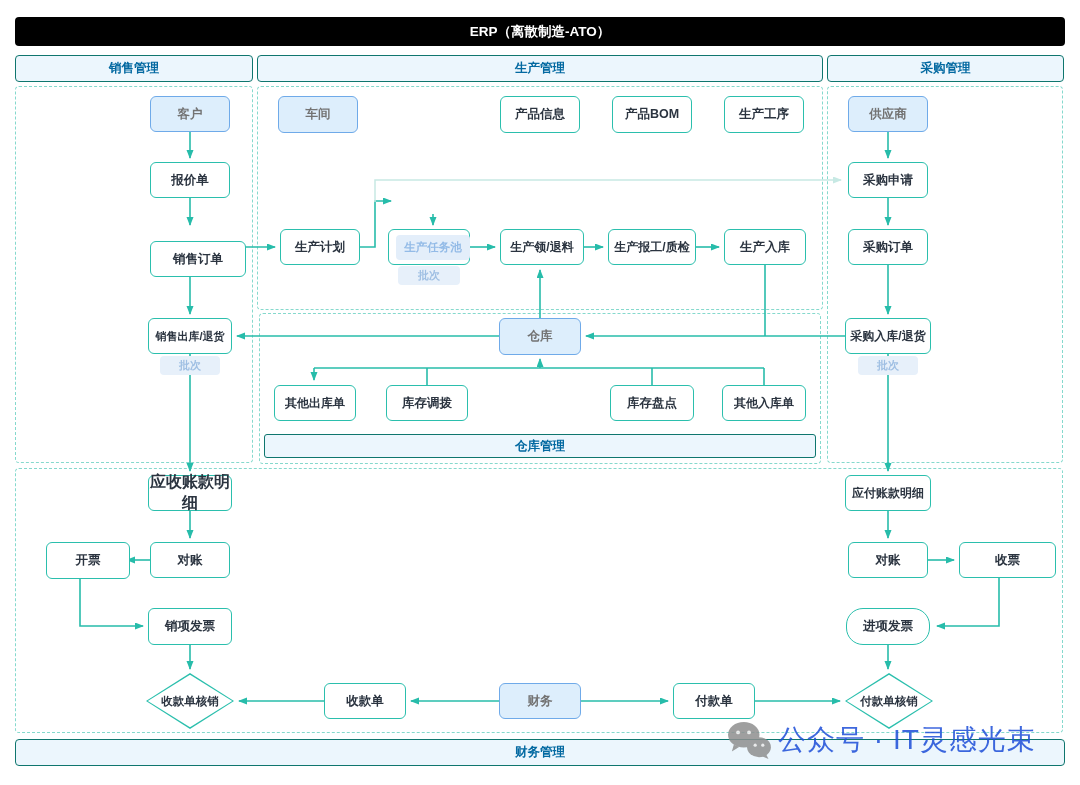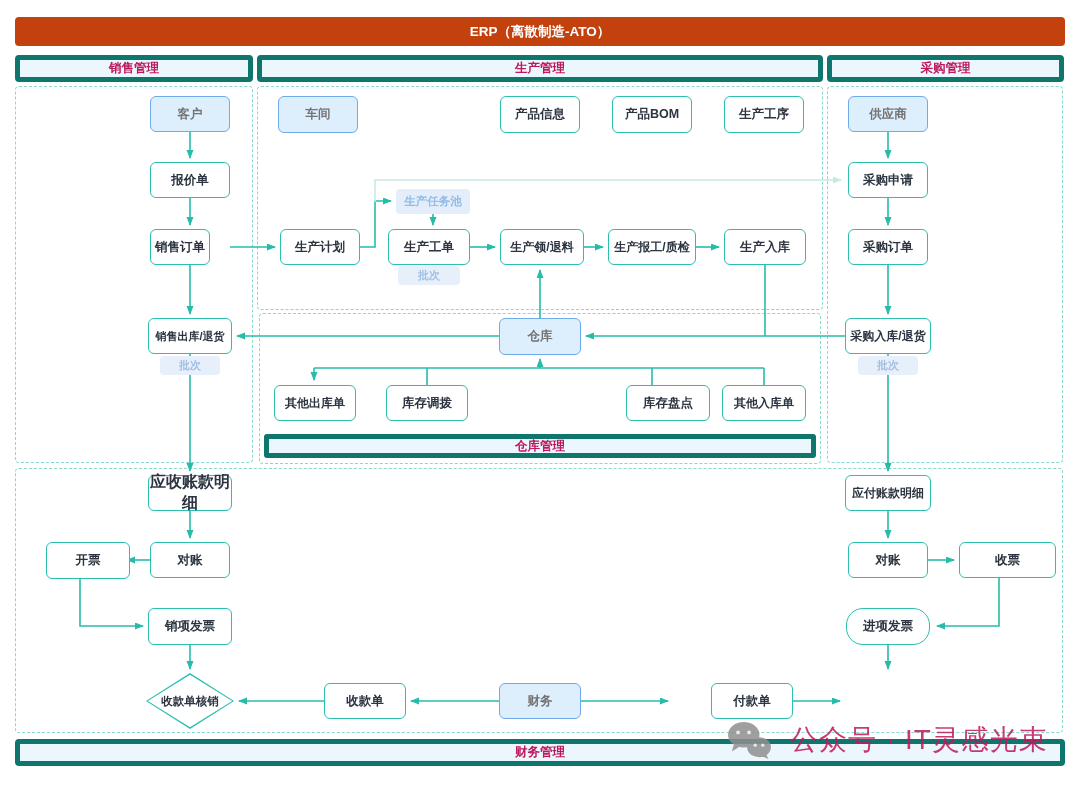--- a/index.html
+++ b/index.html
@@ -1,41 +1,41 @@
 <!DOCTYPE html>
 <html><head>
 <meta charset="utf-8">
 <style>
   html,body{margin:0;padding:0;background:#fff;}
   .canvas{position:relative;width:1080px;height:785px;background:#fff;overflow:hidden;
           font-family:"Liberation Sans","DejaVu Sans",sans-serif;}
-  .title-bar{position:absolute;left:15px;top:17px;width:1050px;height:29px;background:#c2410c;
+  .title-bar{position:absolute;left:15px;top:17px;width:1050px;height:29px;background:#000000;
              border-radius:4px;color:#fff;font-weight:700;font-size:13.5px;display:flex;
              align-items:center;justify-content:center;z-index:2;box-sizing:border-box;}
-  .lane-header{position:absolute;height:27px;background:#ecf6fd;border:5px solid #0f766e;
+  .lane-header{position:absolute;height:27px;background:#ecf6fd;border:1px solid #0f766e;
                border-radius:4px;display:flex;align-items:center;justify-content:center;
-               color:#be185d;font-weight:700;font-size:12.5px;box-sizing:border-box;z-index:2;}
+               color:#0369a1;font-weight:700;font-size:12.5px;box-sizing:border-box;z-index:2;}
   .region{position:absolute;border:1.6px dashed #85d9cd;border-radius:4px;z-index:0;box-sizing:border-box;}
   .node{position:absolute;background:#fff;border:1.6px solid #2bbfad;border-radius:6px;display:flex;
         align-items:center;justify-content:center;font-size:12.5px;font-weight:600;color:#2b3440;
         z-index:2;box-sizing:border-box;text-align:center;}
   .node.blue{background:#ddeefc;border-color:#6faae9;color:#737373;}
   .tag{position:absolute;background:#e7f0fa;color:#9fbfe3;font-size:11px;font-weight:600;display:flex;
        align-items:center;justify-content:center;border-radius:4px;z-index:3;box-sizing:border-box;}
-  .tag.pool{background:#e3eefa;color:#93bbe7;font-size:11.5px;}
+  .tag.pool{background:#e3eefa;color:#93bbe7;font-size:11.5px;margin-top:46px;}
   .diamond{position:absolute;z-index:2;}
   .diamond .d-outer{position:absolute;inset:0;background:#2bbfad;
        clip-path:polygon(50% 0,100% 50%,50% 100%,0 50%);}
   .diamond .d-inner{position:absolute;inset:1.8px;background:#fff;
        clip-path:polygon(50% 0,100% 50%,50% 100%,0 50%);}
   .diamond .d-label{position:absolute;inset:0;display:flex;align-items:center;justify-content:center;
        font-size:11.5px;font-weight:600;color:#2b3440;}
   .wires{position:absolute;left:0;top:0;z-index:1;pointer-events:none;}
-  .watermark{position:absolute;left:726px;top:720px;display:flex;align-items:center;gap:18px;z-index:6;
-             color:#be185d;opacity:.85;font-size:28px;font-weight:400;letter-spacing:1px;}
+  .watermark{position:absolute;left:726px;top:720px;display:flex;align-items:center;gap:6px;z-index:6;
+             color:#1d4ed8;opacity:.85;font-size:28px;font-weight:400;letter-spacing:1px;}
 </style>
 </head>
 <body>
 
 <div class="canvas">
 
   <div class="title-bar">ERP（离散制造-ATO）</div>
 
   <div class="lane-header" style="left:15px;top:55px;width:238px;">销售管理</div>
   <div class="lane-header" style="left:257px;top:55px;width:566px;">生产管理</div>
@@ -97,21 +97,21 @@
       <polyline points="652,385 652,368"></polyline>
       <polyline points="764,385 764,368"></polyline>
     </g>
     <g stroke="#c7e9e4" stroke-width="1.5" fill="none">
       <polyline points="375,202 375,180 841,180" marker-end="url(#arrL)"></polyline>
     </g>
   </svg>
 
   <div class="node blue" style="left:150px;top:96px;width:80px;height:36px;">客户</div>
   <div class="node" style="left:150px;top:162px;width:80px;height:36px;">报价单</div>
-  <div class="node" style="left:150px;top:229px;width:60px;height:36px;">销售订单</div>
+  <div class="node" style="left:150px;top:241px;width:96px;height:36px;">销售订单</div>
   <div class="node" style="left:148px;top:318px;width:84px;height:36px;font-size:11px;">销售出库/退货</div>
   <div class="tag" style="left:160px;top:356px;width:60px;height:19px;">批次</div>
   <div class="node" style="left:148px;top:475px;width:84px;height:36px;font-size:16px;">应收账款明细</div>
   <div class="node" style="left:150px;top:542px;width:80px;height:36px;">对账</div>
   <div class="node" style="left:38px;top:542px;width:84px;height:37px;margin-left:8px;">开票</div>
   <div class="node" style="left:148px;top:608px;width:84px;height:37px;">销项发票</div>
   <div class="diamond" style="left:146px;top:673px;width:88px;height:56px;">
     <div class="d-outer"></div>
       <div class="d-inner"></div>
     <div class="d-label">收款单核销</div>
@@ -126,33 +126,38 @@
   <div class="node" style="left:280px;top:229px;width:80px;height:36px;">生产计划</div>
   <div class="tag pool" style="left:396px;top:189px;width:74px;height:25px;">生产任务池</div>
   <div class="node" style="left:388px;top:229px;width:82px;height:36px;">生产工单</div>
   <div class="tag" style="left:398px;top:266px;width:62px;height:19px;">批次</div>
   <div class="node" style="left:500px;top:229px;width:84px;height:36px;font-size:12px;">生产领/退料</div>
   <div class="node" style="left:608px;top:229px;width:88px;height:36px;font-size:12px;">生产报工/质检</div>
   <div class="node" style="left:724px;top:229px;width:82px;height:36px;">生产入库</div>
   <div class="node blue" style="left:499px;top:318px;width:82px;height:37px;">仓库</div>
   <div class="node" style="left:274px;top:385px;width:82px;height:36px;font-size:12px;">其他出库单</div>
   <div class="node" style="left:386px;top:385px;width:82px;height:36px;">库存调拨</div>
-  <div class="node" style="left:626px;top:385px;width:84px;height:36px;">库存盘点</div>
+  <div class="node" style="left:610px;top:385px;width:84px;height:36px;">库存盘点</div>
   <div class="node" style="left:722px;top:385px;width:84px;height:36px;font-size:12px;">其他入库单</div>
 
   <div class="node blue" style="left:848px;top:96px;width:80px;height:36px;">供应商</div>
   <div class="node" style="left:848px;top:162px;width:80px;height:36px;">采购申请</div>
   <div class="node" style="left:848px;top:229px;width:80px;height:36px;">采购订单</div>
   <div class="node" style="left:845px;top:318px;width:86px;height:36px;font-size:12px;">采购入库/退货</div>
   <div class="tag" style="left:858px;top:356px;width:60px;height:19px;">批次</div>
   <div class="node" style="left:845px;top:475px;width:86px;height:36px;font-size:12px;">应付账款明细</div>
   <div class="node" style="left:848px;top:542px;width:80px;height:36px;">对账</div>
   <div class="node" style="left:959px;top:542px;width:97px;height:36px;">收票</div>
   <div class="node" style="left:846px;top:608px;width:84px;height:37px;border-radius:17px;">进项发票</div>
-  <div class="node" style="left:673px;top:683px;width:82px;height:36px;margin-left:38px;">付款单</div>
+  <div class="diamond" style="left:845px;top:673px;width:88px;height:56px;">
+    <div class="d-outer"></div>
+      <div class="d-inner"></div>
+    <div class="d-label">付款单核销</div>
+  </div>
+  <div class="node" style="left:673px;top:683px;width:82px;height:36px;">付款单</div>
 
   <div class="watermark">
     <svg width="46" height="40" viewBox="0 0 48 42">
       <ellipse cx="18.5" cy="15.5" rx="16.5" ry="13.5" fill="#8f8f8f"></ellipse>
       <path d="M8,26 L6,33 L14,28 Z" fill="#8f8f8f"></path>
       <circle cx="12.5" cy="13" r="2" fill="#e9e9e9"></circle>
       <circle cx="24" cy="13" r="2" fill="#e9e9e9"></circle>
       <ellipse cx="34.5" cy="28.5" rx="12.5" ry="10.5" fill="#8f8f8f"></ellipse>
       <path d="M42,36 L44.5,41 L37.5,38 Z" fill="#8f8f8f"></path>
       <circle cx="30.5" cy="26.5" r="1.7" fill="#e9e9e9"></circle>

